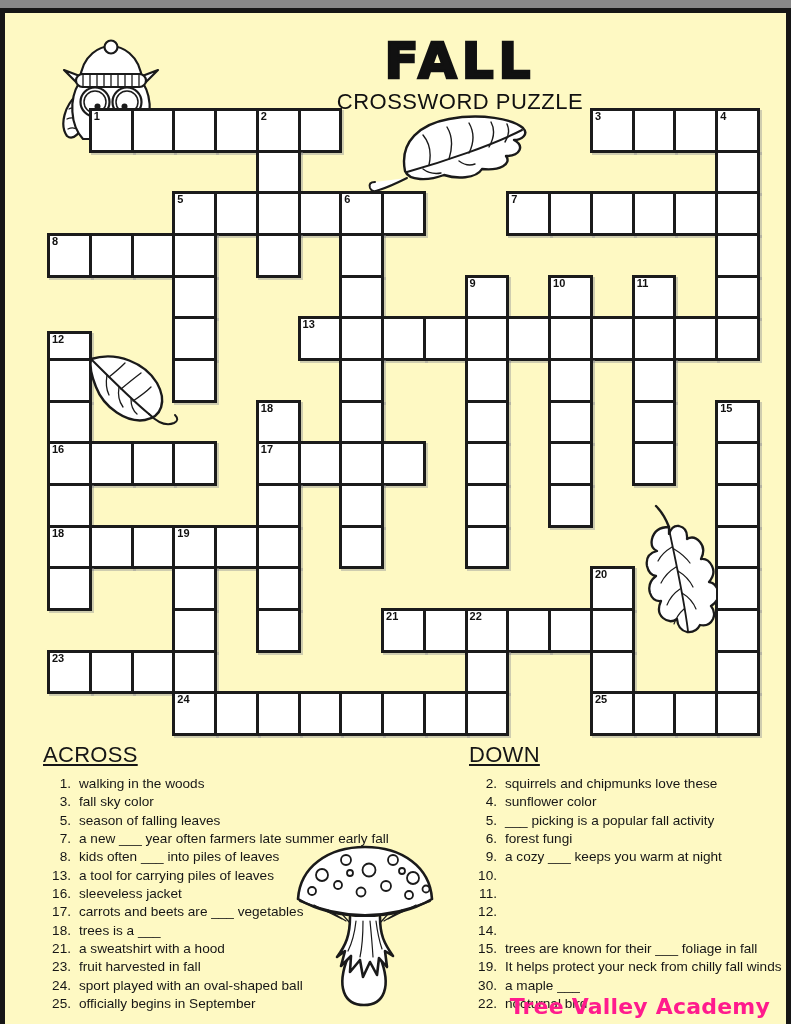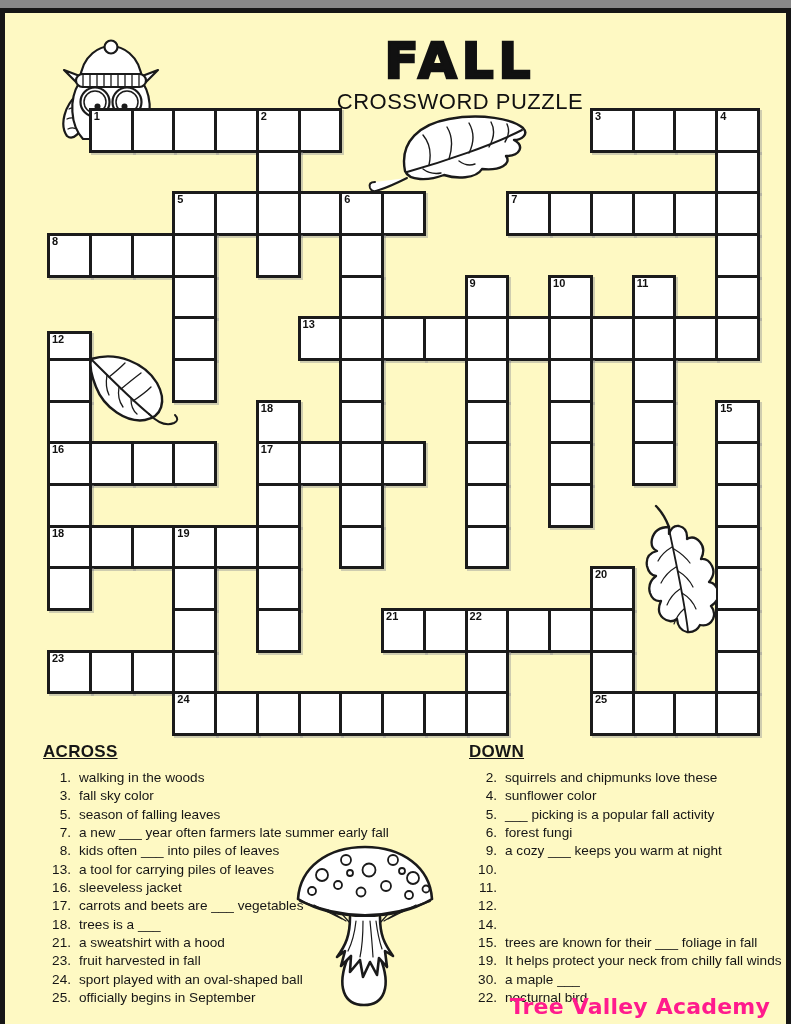--- a/index.html
+++ b/index.html
@@ -27,21 +27,21 @@
   }
   
   .deco{position:absolute;z-index:3;}
   .deco.owl{z-index:1;}
   .deco svg{display:block;}
   .deco path,.deco circle,.deco rect,.deco line,.deco polyline{vector-effect:non-scaling-stroke;}
   
   .clues-col{position:absolute;top:729px;z-index:4;}
   .clues-across{left:38px;width:372px;}
   .clues-down{left:464px;width:345px;}
-  .clue-head{font-size:17px;font-weight:bold;text-decoration:underline;letter-spacing:.3px;margin-bottom:7px;}
+  .clue-head{font-size:22px;font-weight:normal;text-decoration:underline;letter-spacing:.3px;margin-bottom:7px;}
   .clue{display:flex;align-items:flex-start;line-height:18.35px;font-size:13.6px;}
   .clue .n{width:28px;text-align:right;margin-right:8px;flex:none;}
   .clue .t{flex:1;}
   
   .credit{
     position:absolute;right:16px;bottom:8px;z-index:5;
     font-family:"DejaVu Sans",sans-serif;font-weight:bold;font-size:22px;
     letter-spacing:.2px;color:#ff1b8d;
   }
 </style>

